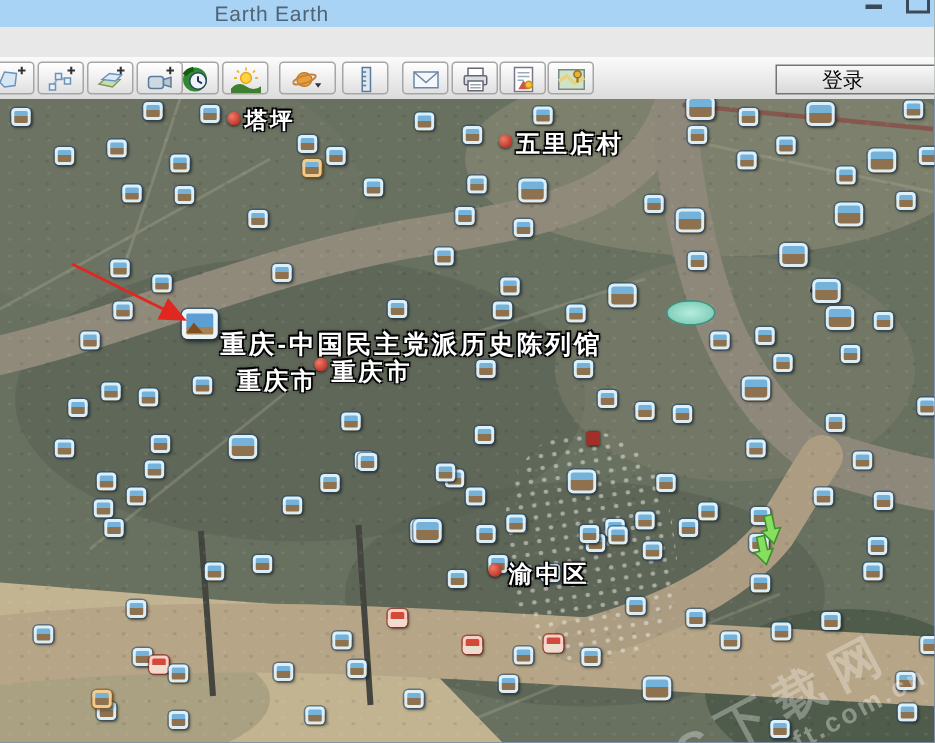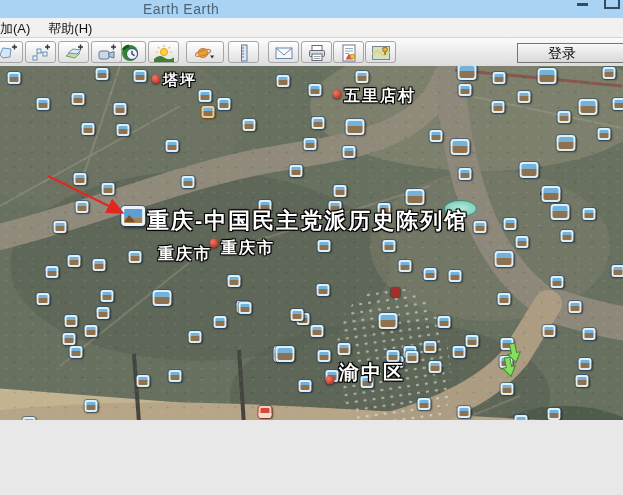--- a/index.html
+++ b/index.html
@@ -26,21 +26,21 @@
     background:linear-gradient(#fbfbfb,#dcdcdc); border-bottom:1px solid #979792; overflow:hidden; }
   .tb-btn { position:absolute; top:3px; height:22px; width:31px; box-sizing:border-box;
     border:1px solid #a6a6a6; border-radius:3px; background:linear-gradient(#ffffff,#e0e0e0); padding:0; }
   .tb-ic { display:block; width:20px; height:18px; margin:1px auto 0 auto; }
   .tb-ic svg { width:20px; height:18px; display:block; }
   .login { position:absolute; top:5px; left:517px; width:130px; height:20px; box-sizing:border-box;
     border:1px solid #757575; background:linear-gradient(#f8f8f8,#d8d8d8); font-size:14px;
     font-family:inherit; color:#000; text-align:center; line-height:17px; padding:0 40px 0 0; }
 
   
-  .map { position:absolute; left:0; top:66px; width:623px; height:354px; overflow:hidden; background:#1d4ed8; cursor:grab; }
+  .map { position:absolute; left:0; top:66px; width:623px; height:429px; overflow:hidden; background:#1d4ed8; cursor:grab; }
   .terrain { position:absolute; left:0; top:0; }
   .noise { position:absolute; left:0; top:0; width:623px; height:429px; opacity:.45; pointer-events:none;
     background-image:radial-gradient(rgba(255,255,255,.16) 1px, transparent 1.5px),
                      radial-gradient(rgba(0,0,0,.20) 1px, transparent 1.4px);
     background-size:13px 11px, 17px 15px; background-position:0 0, 6px 4px; }
   .cbd { position:absolute; left:338px; top:222px; width:112px; height:155px; opacity:.55;
     background-image:radial-gradient(rgba(235,235,228,.95) 1.3px, transparent 1.8px);
     background-size:9px 8px; border-radius:45%; transform:rotate(-8deg); }
   .stadium { position:absolute; left:444px; top:134px; width:31px; height:15px; border-radius:50%;
     background:radial-gradient(#b8ecdc,#6cc4ae); border:1px solid #3e8f80; }
@@ -83,21 +83,20 @@
 <body>
 
 <div class="app">
 
   <div class="titlebar">
     <span class="title">Earth Earth</span>
     <span class="win-min"></span>
     <span class="win-max"></span>
   </div>
 
-  <div class="menubar" id="menubar"><span class="menu-item">加(A)</span><span class="menu-item">帮助(H)</span></div>
 
   <div class="toolbar" id="toolbar">
       <button class="tb-btn" style="left: 365px;">
         <span class="tb-ic">
           <svg viewBox="0 0 20 18">
             <rect x="1.5" y="2.5" width="17" height="13" fill="#cfe3c8" stroke="#788"></rect>
             <path d="M1.5 10 L7 6.5 L12 11.5 L18.5 8" stroke="#e8d27a" stroke-width="2.2" fill="none"></path>
             <circle cx="14" cy="5.5" r="2.4" fill="#e2b13c" stroke="#9a7218"></circle>
             <path d="M14 7.9 L14 11" stroke="#9a7218" stroke-width="1.4"></path>
           </svg>
@@ -392,26 +391,26 @@
         <div class="pi" style="left: 520px; top: 420px;"></div>
         <div class="pi" style="left: 605px; top: 409px;"></div>
         <div class="pi" style="left: 620px; top: 364px;"></div>
         <div class="target-icon" style="left: 126px; top: 150px;"></div>
       </div>
     <div id="label-layer">
         <div class="dot" style="left: 156px; top: 13px;"></div>
         <div class="map-label" style="left: 163px; top: 5px; font-size: 15px;">塔坪</div>
         <div class="dot" style="left: 337px; top: 28px;"></div>
         <div class="map-label" style="left: 344px; top: 20px; font-size: 16px;">五里店村</div>
-        <div class="map-label" style="left: 147px; top: 140px; font-size: 22px;">重庆-中国民主党派历史陈列馆</div>
+        <div class="map-label" style="left: 147px; top: 152px; font-size: 17px;">重庆-中国民主党派历史陈列馆</div>
         <div class="map-label" style="left: 158px; top: 178px; font-size: 16px;">重庆市</div>
         <div class="dot" style="left: 214px; top: 177px;"></div>
         <div class="map-label" style="left: 221px; top: 172px; font-size: 16px;">重庆市</div>
         <div class="dot" style="left: 330px; top: 314px;"></div>
-        <div class="map-label" style="left: 339px; top: 293px; font-size: 20px;">渝中区</div>
+        <div class="map-label" style="left: 339px; top: 307px; font-size: 16px;">渝中区</div>
       </div>
 
     <svg class="pointer-svg" width="623" height="429" viewBox="0 0 623 429">
       <defs>
         <marker id="ah" markerWidth="9" markerHeight="8" refX="7" refY="4" orient="auto">
           <path d="M0 0 L9 4 L0 8 Z" fill="#e02820"></path>
         </marker>
       </defs>
       <line id="arrow-line" x1="48" y1="110" x2="121" y2="146" stroke="#e02820" stroke-width="2" marker-end="url(#ah)"></line>
     </svg>

